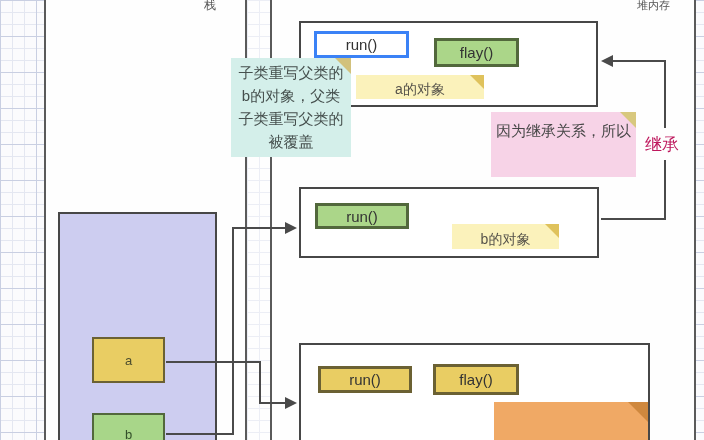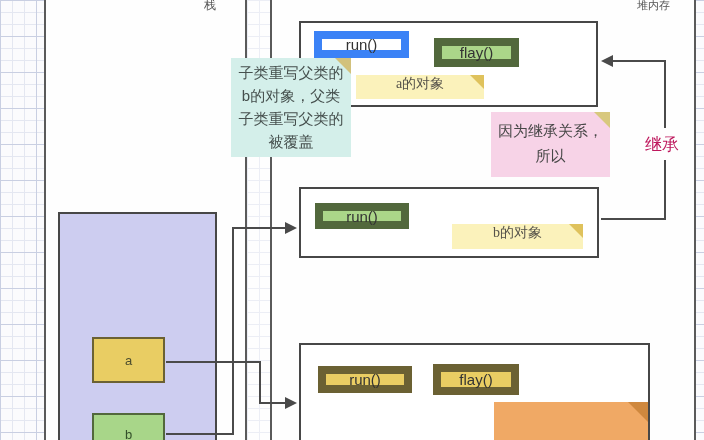--- a/index.html
+++ b/index.html
@@ -24,41 +24,41 @@
     background:
       repeating-linear-gradient(to bottom,#eceef5 0 1px,transparent 1px 12px),
       repeating-linear-gradient(to right,#eceef5 0 1px,transparent 1px 12px);
   }
   .region-label{ position:absolute; color:#555; z-index:4; white-space:nowrap; }
   .obj-box{
     position:absolute; background:#ffffff; border:2px solid #474747; z-index:2;
   }
   .method{
     position:absolute; display:flex; align-items:center; justify-content:center;
-    font-size:15px; color:#333; border:8px solid #3b82f6; background:#fff; z-index:2;
+    font-size:15px; color:#333; border:3px solid #3b82f6; background:#fff; z-index:2;
   }
   .method.green{ background:#abd689; border-color:#52683c; }
   .method.yellow{ background:#e9cd63; border-color:#6b6133; }
   .var-box{
     position:absolute; display:flex; align-items:center; justify-content:center;
     font-size:13px; color:#4d4d2e; z-index:2; border:2px solid #6b6133;
   }
   .purple{
     position:absolute; left:58px; top:212px; width:159px; height:245px;
     background:#cdcdf0; border:2px solid #474747; z-index:2;
   }
   .note{
     position:absolute; z-index:4; text-align:center; color:#4a4a4a;
   }
   .fold{
     position:absolute; top:0; right:0; width:16px; height:16px;
     clip-path:polygon(0 0,100% 0,100% 100%);
   }
   .tag-note{ background:#fbf2bb; font-size:14px; color:#55524a;
-    display:flex; align-items:flex-start; justify-content:center;font-family:Liberation Serif, serif; }
+    display:flex; align-items:flex-end; justify-content:center; }
   .tag-note .fold{ background:#dfc25c; }
   .teal-note{ background:#d4efea; color:#46504e; font-size:15px; line-height:23px; padding-top:3px; }
   .teal-note .fold{ background:#d2c17c; }
   .pink-note{ background:#f7d3e7; color:#474747; font-size:15px; line-height:25px; padding-top:6px; }
   .pink-note .fold{ background:#d8c87e; }
   .orange-note{ background:#f0a965; color:#7c2d12; font-size:16px; line-height:24px; padding-top:13px; }
   .orange-note .fold{ background:#cf883e; width:20px; height:20px; }
   svg.connectors{ position:absolute; left:0; top:0; z-index:3; pointer-events:none; }
 </style>
 </head>
@@ -96,21 +96,21 @@
   </div>
   <div class="note tag-note" style="left:356px;top:75px;width:128px;height:24px;">
     <span>a的对象</span>
     <i class="fold" style="width:14px;height:14px;"></i>
   </div>
 
   <div class="obj-box" style="left:299px;top:187px;width:300px;height:71px;"></div>
   <div class="method green" style="left:315px;top:203px;width:94px;height:26px;">
     <span>run()</span>
   </div>
-  <div class="note tag-note" style="left:452px;top:224px;width:131px;height:25px;">
+  <div class="note tag-note" style="left:452px;top:224px;width:107px;height:25px;">
     <span>b的对象</span>
     <i class="fold" style="width:14px;height:14px;"></i>
   </div>
 
   <div class="obj-box" style="left:299px;top:343px;width:351px;height:120px;"></div>
   <div class="method yellow" style="left:318px;top:366px;width:94px;height:27px;">
     <span>run()</span>
   </div>
   <div class="method yellow" style="left:433px;top:364px;width:86px;height:31px;">
     <span>flay()</span>
@@ -130,21 +130,21 @@
   </svg>
 
   <div class="note teal-note" style="left:231px;top:58px;width:120px;height:99px;">
     <div>子类重写父类的</div>
     <div>b的对象，父类</div>
     <div>子类重写父类的</div>
     <div>被覆盖</div>
     <i class="fold"></i>
   </div>
 
-  <div class="note pink-note" style="left:491px;top:112px;width:119px;height:65px;">
+  <div class="note pink-note" style="left:491px;top:112px;width:145px;height:65px;">
     <div>因为继承关系，所以</div>
     <i class="fold"></i>
   </div>
 
   <div class="note orange-note" style="left:494px;top:402px;width:154px;height:64px;">
     <i class="fold"></i>
   </div>
 
 </div>
 

